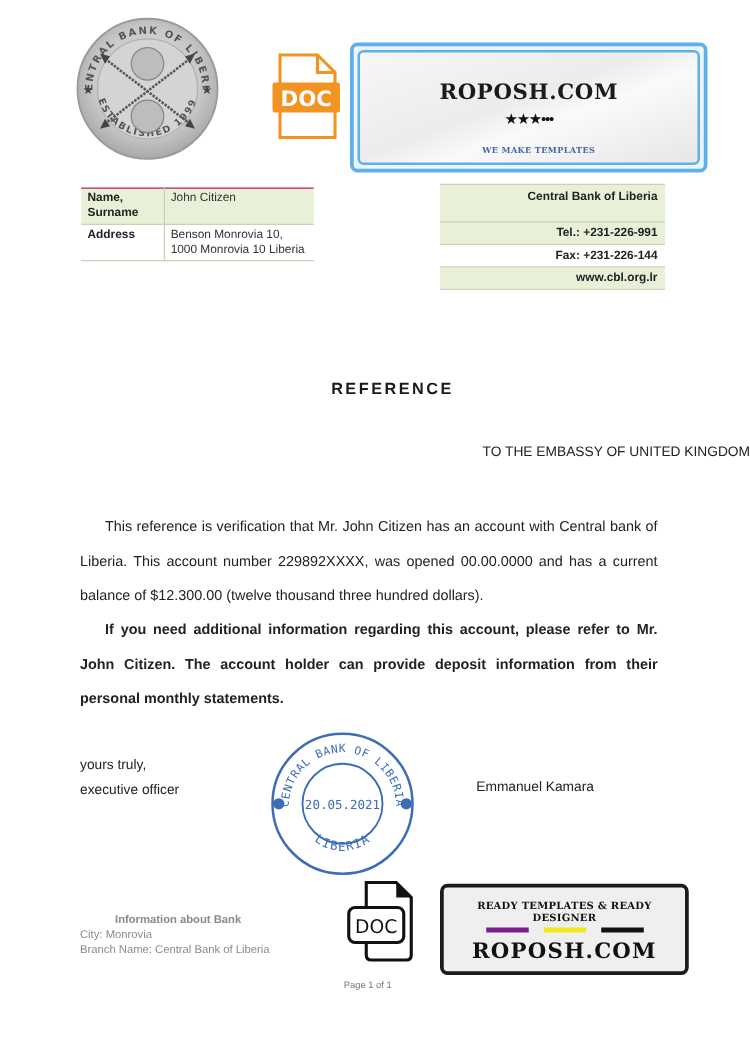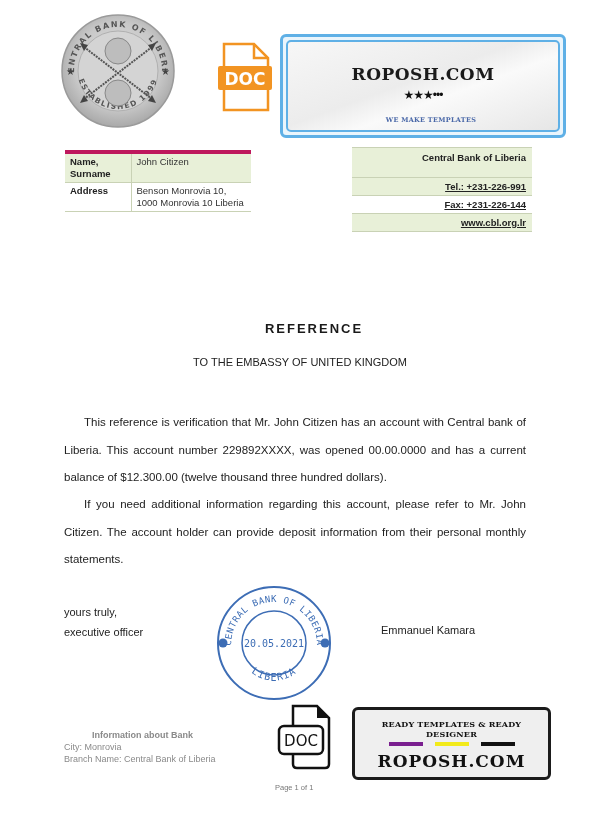--- a/index.html
+++ b/index.html
@@ -25,38 +25,38 @@
   #roposh-top .stars { position: absolute; left: 0; right: 0; top: 46px; text-align: center; font-size: 12px; color: #111; letter-spacing: -1px; }
   #roposh-top .tag { position: absolute; left: 0; right: 0; top: 74px; text-align: center;
     font-family: "DejaVu Serif", serif; font-size: 6.5px; color: #4a68a8; font-weight: bold; letter-spacing: 0.3px; margin-left: 16px; }
 
   
   #info-table { left: 65px; top: 150px; width: 186px; border-collapse: collapse; font-size: 9.5px; }
   #info-table td { padding: 2px 5px; vertical-align: top; border-bottom: 1px solid #c9d2b5; line-height: 12px; }
   #info-table tr.shaded td { background: #e8f0d8; }
   #info-table td.k { width: 66px; font-weight: bold; color: #222; border-right: 1px solid #c9d2b5; }
   #info-table td.v { color: #333; }
-  #info-table tr:first-child td { border-top: 4px solid #be185d; margin-left: 45px; }
+  #info-table tr:first-child td { border-top: 1px solid #be185d; margin-left: 45px; }
 
   
   #bank-table { left: 352px; top: 147px; width: 180px; border-collapse: collapse; font-size: 9.5px; }
   #bank-table td { text-align: right; padding: 2px 6px; border-bottom: 1px solid #c9d2b5; line-height: 13px; color: #222; }
   #bank-table tr:first-child td { border-top: 1px solid #c9d2b5; height: 30px; vertical-align: top; padding-top: 3px; font-weight: bold; }
   #bank-table tr.shaded td { background: #e8f0d8; }
-  #bank-table tr.b td { font-weight: bold; text-decoration: underline; }
-
-  
-  #ref-title { left: 0; width: 600px; top: 321px; text-align: center; font-weight: bold; font-size: 13px; letter-spacing: 2px; color: #1a1a1a; padding-left: 28px; }
-  #ref-sub { left: 0; width: 600px; top: 356px; text-align: center; font-size: 11px; color: #222; }
+  #bank-table tr.b td { font-weight: bold; }
+
+  
+  #ref-title { left: 0; width: 600px; top: 303px; text-align: center; font-weight: bold; font-size: 13px; letter-spacing: 2px; color: #1a1a1a; padding-left: 28px; }
+  #ref-sub { left: 0; width: 600px; top: 356px; text-align: right; font-size: 11px; color: #222; }
 
   
   .para { left: 64px; width: 462px; font-size: 11.5px; line-height: 27.5px; color: #222; text-align: justify; }
   .para .indent { padding-left: 20px; }
   #para1 { top: 409px; }
-  #para2 { top: 491px; }
+  #para2 { top: 491px; font-weight: bold; }
 
   
   #yours { left: 64px; top: 602px; font-size: 11px; line-height: 20px; color: #222; }
   #signer { left: 381px; top: 624px; font-size: 11px; color: #222; }
 
   
   #stamp { left: 213px; top: 583px; width: 122px; height: 120px; }
 
   
   #bank-info { left: 64px; top: 729px; font-size: 9px; line-height: 12px; color: #8a8a8a; }

